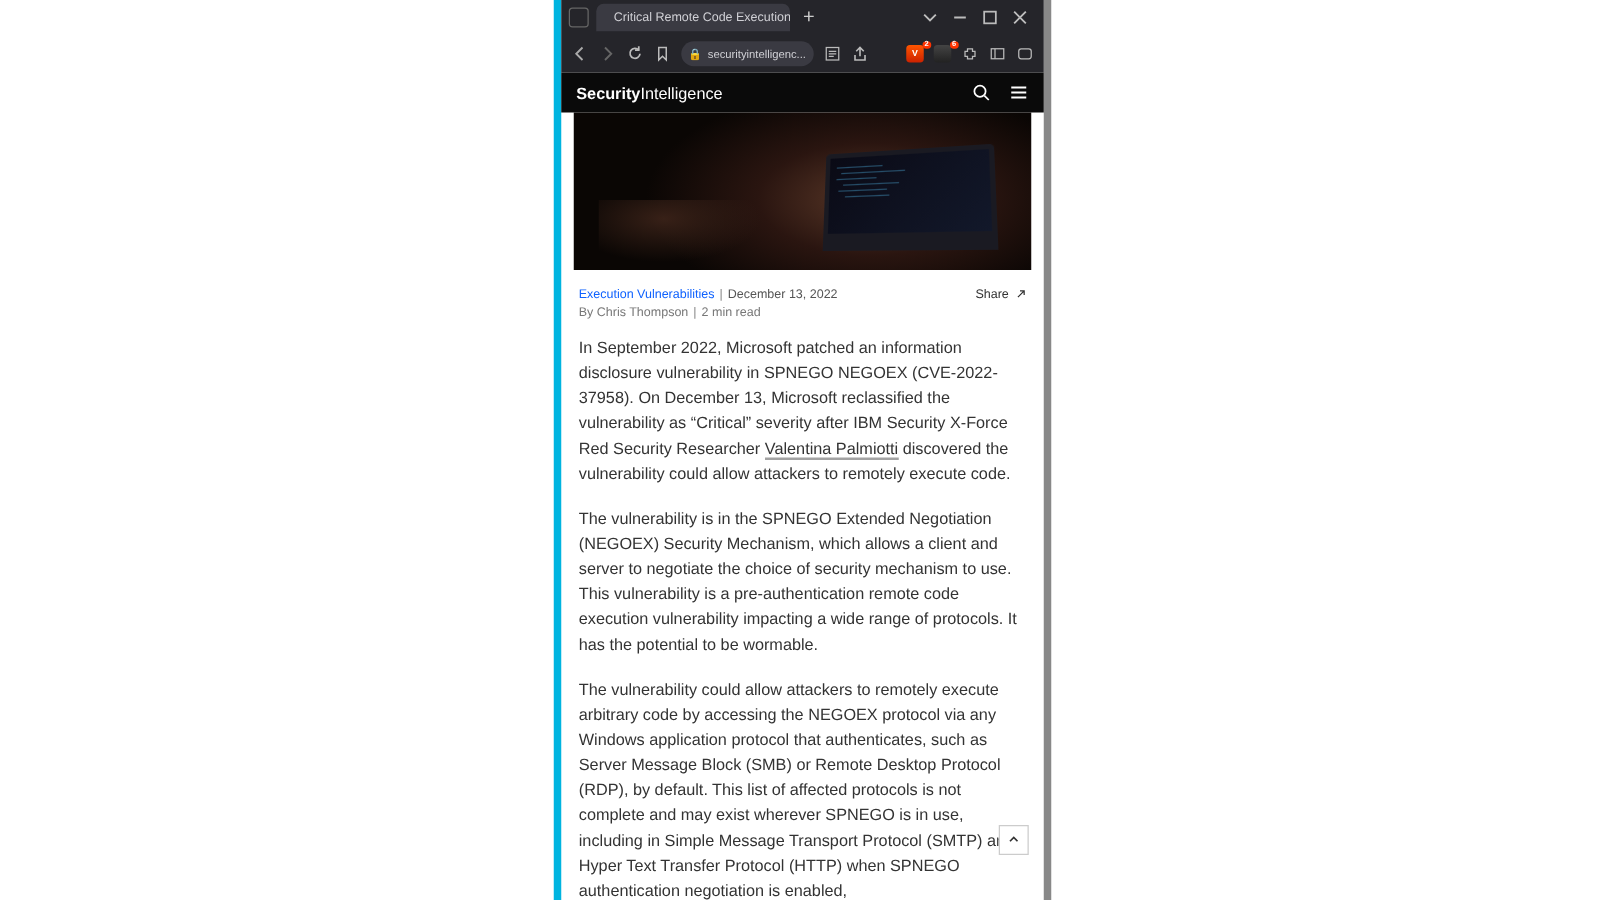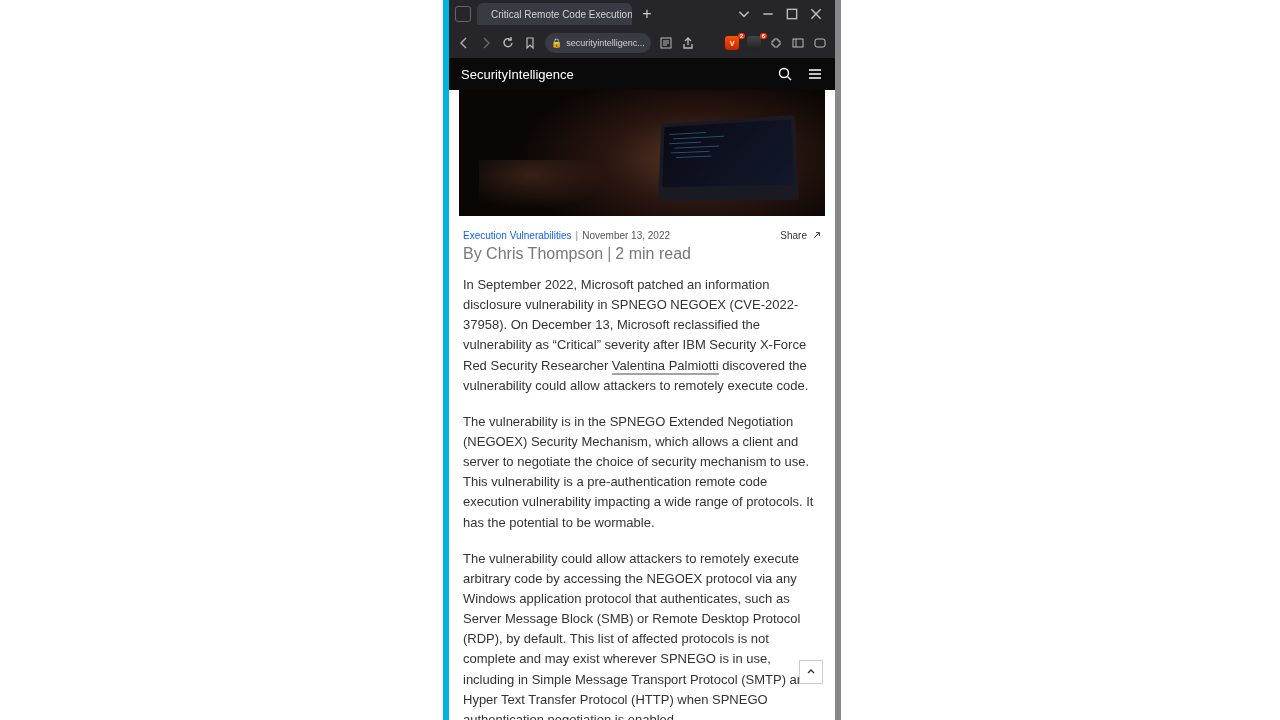--- a/index.html
+++ b/index.html
@@ -30,37 +30,37 @@
 .tbicon { width:14px; height:14px; display:flex; align-items:center; justify-content:center; }
 .urlbar { background:#3a3a42; border-radius:12px; height:20px; flex:0 0 105px; display:flex; align-items:center; padding:0 6px; font-size:9px; color:#d0d0d5; gap:4px; }
 .lock { font-size:9px; }
 .tbright { display:flex; gap:8px; margin-left:auto; align-items:center; }
 .brave { width:14px; height:14px; border-radius:3px; background:linear-gradient(#f50,#c20); display:flex; align-items:center; justify-content:center; color:#fff; font-size:7px; font-weight:bold; position:relative;}
 .brave-badge { position:absolute; top:-3px; right:-6px; background:#f30; color:#fff; font-size:6px; border-radius:5px; padding:0 2px; }
 
 
 .siteheader { background:#0a0a0a; height:32px; display:flex; align-items:center; padding:0 12px; }
 .logo { color:#fff; font-size:13px; }
-.logo b { font-weight:400; }
+.logo b { font-weight:700; }
 .hicons { margin-left:auto; display:flex; gap:14px; color:#fff; }
 .hicon { width:16px; height:16px; }
 
 
 .hero { height:126px; background: radial-gradient(ellipse 180px 90px at 65% 55%, #5a3828 0%, #2a1510 50%, #0a0604 100%); margin:0 10px; position:relative; overflow:hidden; }
 .laptop { position:absolute; right:30px; top:28px; width:140px; height:82px; background:#1a1a22; border-radius:4px 4px 0 0; transform:perspective(300px) rotateX(10deg) rotateY(-12deg); }
 .screen { position:absolute; inset:4px 4px 14px 4px; background:linear-gradient(135deg,#0a0a15,#12182a); }
 .codeline { position:absolute; height:1px; background:rgba(90,200,255,.35); }
 .hands { position:absolute; left:20px; top:70px; width:130px; height:50px; background:radial-gradient(ellipse at 40% 30%, rgba(60,35,25,.9), transparent 70%); }
 
 
 .meta { padding:14px 14px 4px; display:flex; align-items:center; font-size:10px; color:#555; }
 .metacat { color:#0f62fe; }
 .share { margin-left:auto; color:#333; display:flex; align-items:flex-end; gap:4px; }
 .share svg { width:10px; height:10px; }
-.byline { padding:0 14px 12px; font-size:16px; color:#777; }
+.byline { padding:0 14px 12px; font-size:10px; color:#777; }
 
 
 .article { padding:0 14px 10px; color:#333; font-size:13px; line-height:1.55; }
 .article p { margin-bottom:16px; }
 .ulink { border-bottom:2px solid #a3a3a3; }
 
 
 .scrolltop { position:absolute; right:12px; bottom:36px; width:24px; height:24px; border:1px solid #ccc; background:#fff; display:flex; align-items:center; justify-content:center; color:#333; font-size:12px; }
 
 .sep { color:#888; margin:0 4px; }
@@ -201,21 +201,21 @@
         <div class="codeline" style="top:28px;left:8px;width:42px"></div>
         <div class="codeline" style="top:33px;left:14px;width:38px"></div>
       </div>
     </div>
     <div class="hands"></div>
   </div>
 
   <div class="meta">
     <span class="metacat">Execution Vulnerabilities</span>
     <span class="sep">|</span>
-    <span>November 13, 2022</span>
+    <span>December 13, 2022</span>
     <span class="share">
       <span>Share</span>
       <svg viewBox="0 0 12 12">
           <path d="M4 8 L10 2 M6 2 H10 V6" stroke="#333" fill="none" stroke-width="1.2"></path>
         </svg>
     </span>
   </div>
   <div class="byline">
     <span>By Chris Thompson</span><span class="sep">|</span><span>2 min read</span>
   </div>

